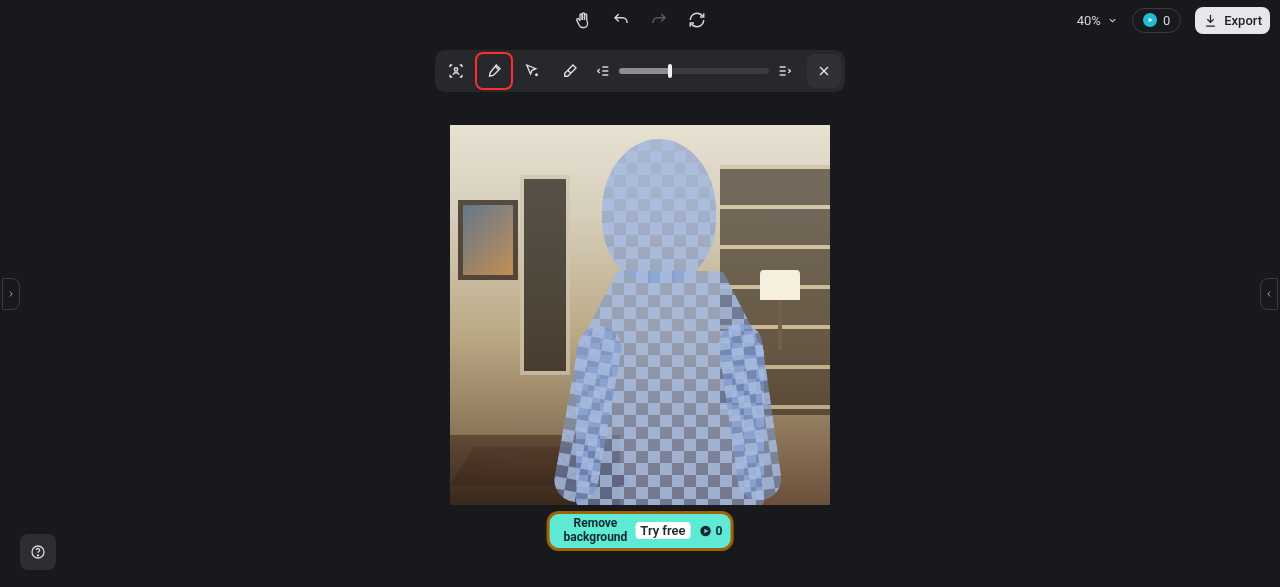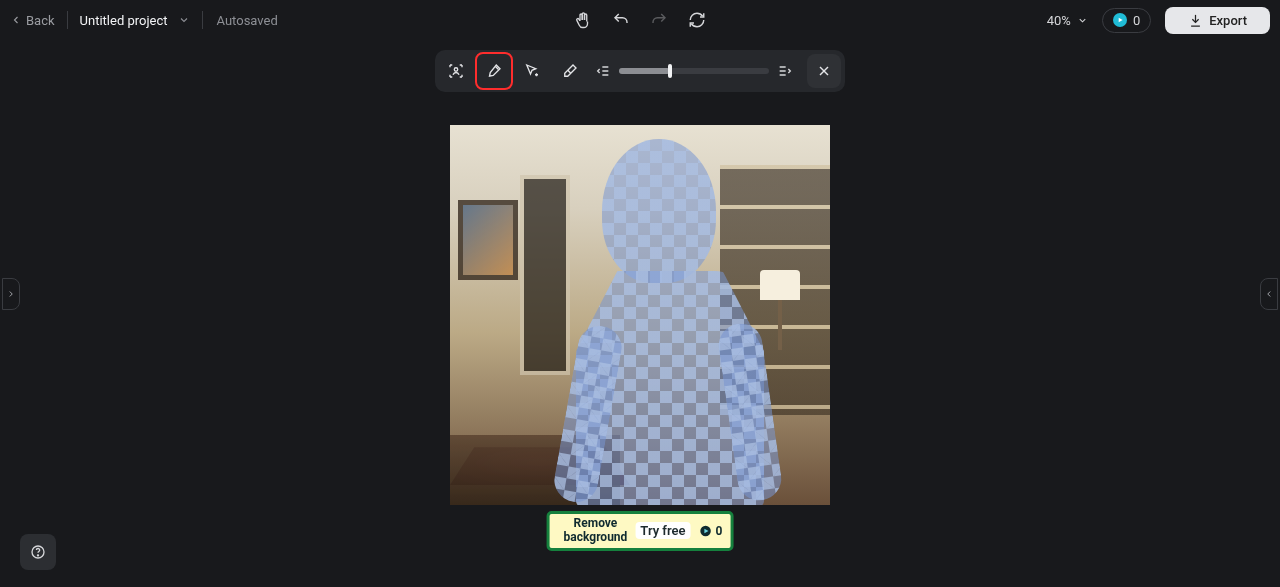--- a/index.html
+++ b/index.html
@@ -86,21 +86,21 @@
       border-radius: 14px;
       cursor:pointer;
     }
     .credit-dot {
       width:14px;height:14px;border-radius:50%;
       background:#20bcd6;
       display:flex;align-items:center;justify-content:center;
     }
     .export-btn {
       background:#e6e7ea;color:#222;
-      padding:6px 23px;border-radius:8px;
+      padding:6px 8px;border-radius:8px;
       display:flex;align-items:center;gap:6px;
       font-size:13px;font-weight:500;cursor:pointer;
     }
     
     .floating-toolbar {
       position: absolute;
       left: 50%;
       top: 50px;
       transform: translateX(-50%);
       display: flex;
@@ -212,23 +212,23 @@
     .arm-l{
       left:116px;top:200px;width:44px;height:178px;border-radius:28px;transform:rotate(10deg);
     }
     .arm-r{
       left:278px;top:198px;width:44px;height:178px;border-radius:28px;transform:rotate(-8deg);
     }
     
     .remove-bg-widget{
       position:absolute;left:50%;top:511px;transform:translateX(-50%);
       display:flex;align-items:center;gap:8px;
-      background:#fef9c3;
-      border:3px solid #15803d;
-      border-radius:5px;
+      background:#5eead4;
+      border:3px solid #a16207;
+      border-radius:12px;
       padding: 3px 8px 3px 14px;
       color:#0f2a2f;font-size:12px;font-weight:700;
     }
     .remove-bg-text{ text-align:center;line-height:1.15; }
     .tryfree{
       background:#fff;border-radius:4px;padding:1px 5px;font-size:13px;font-weight:600;color:#1d2a2d;
     }
     .credit-bubble{
       display:flex;align-items:center;gap:3px;font-weight:700;color:#0f2a2f;
     }
@@ -247,37 +247,20 @@
       width:36px;height:36px;border-radius:8px;background:#2c2e32;
       display:flex;align-items:center;justify-content:center;
       color:#d5d6d9;cursor:pointer;font-size:15px;
     }
     svg{display:block}
   </style>
 </head>
 <body>
 
 <div class="topbar">
-  <div class="topbar-left">
-    <div class="back-btn">
-      <svg width="12" height="12" viewBox="0 0 24 24" fill="none" stroke="currentColor" stroke-width="2.2">
-          <polyline points="15 18 9 12 15 6"></polyline>
-        </svg>
-      <span>Back</span>
-    </div>
-    <div class="divider-v"></div>
-    <div class="proj-name">
-      <span>Untitled project</span>
-      <svg class="chev-down" width="12" height="12" viewBox="0 0 24 24" fill="none" stroke="currentColor" stroke-width="2.2">
-          <polyline points="6 9 12 15 18 9"></polyline>
-        </svg>
-    </div>
-    <div class="divider-v"></div>
-    <div class="autosaved">Autosaved</div>
-  </div>
 
   <div class="topbar-center">
     <div class="icon-btn">
       <svg width="18" height="18" viewBox="0 0 24 24" fill="none" stroke="currentColor" stroke-width="1.8">
           <path d="M8 13V5.5a1.5 1.5 0 013 0V12"></path>
           <path d="M11 12V4a1.5 1.5 0 013 0v8"></path>
           <path d="M14 12V5.5a1.5 1.5 0 013 0V14"></path>
           <path d="M8 13l-1.5-2.2a1.6 1.6 0 00-2.7 1.7L7 19a5 5 0 005 3h1a5 5 0 005-5v-3"></path>
         </svg>
     </div>

